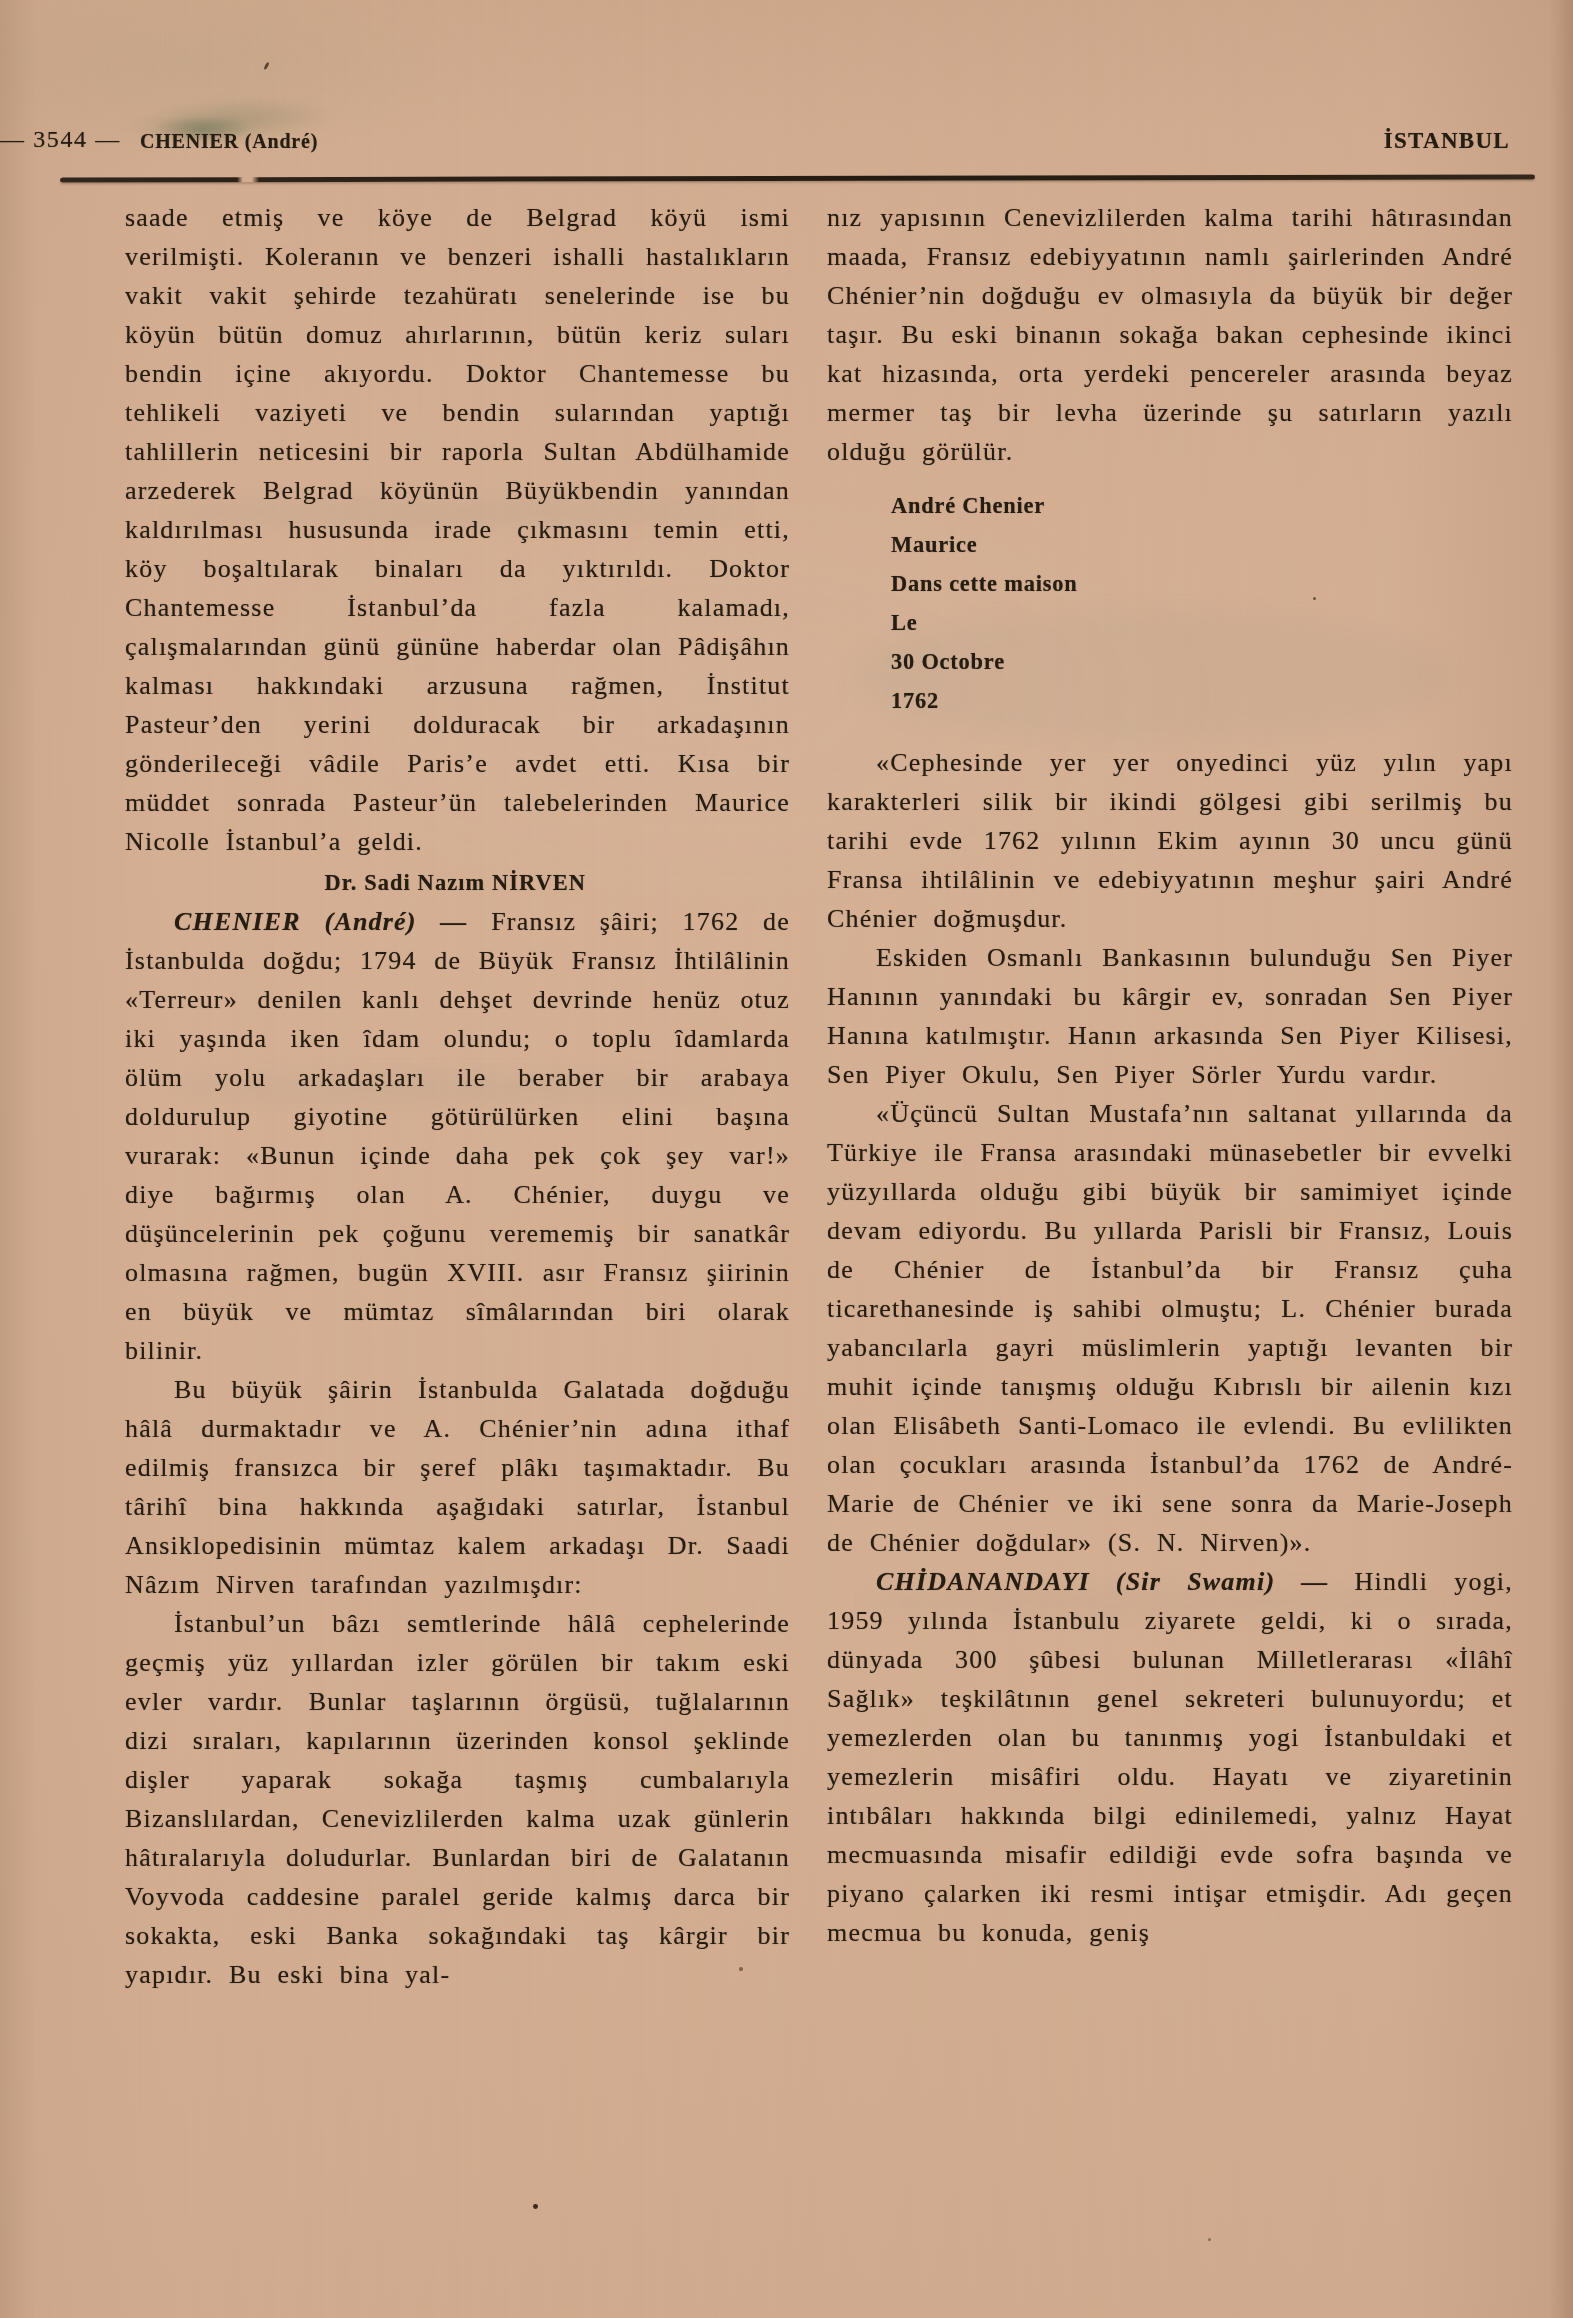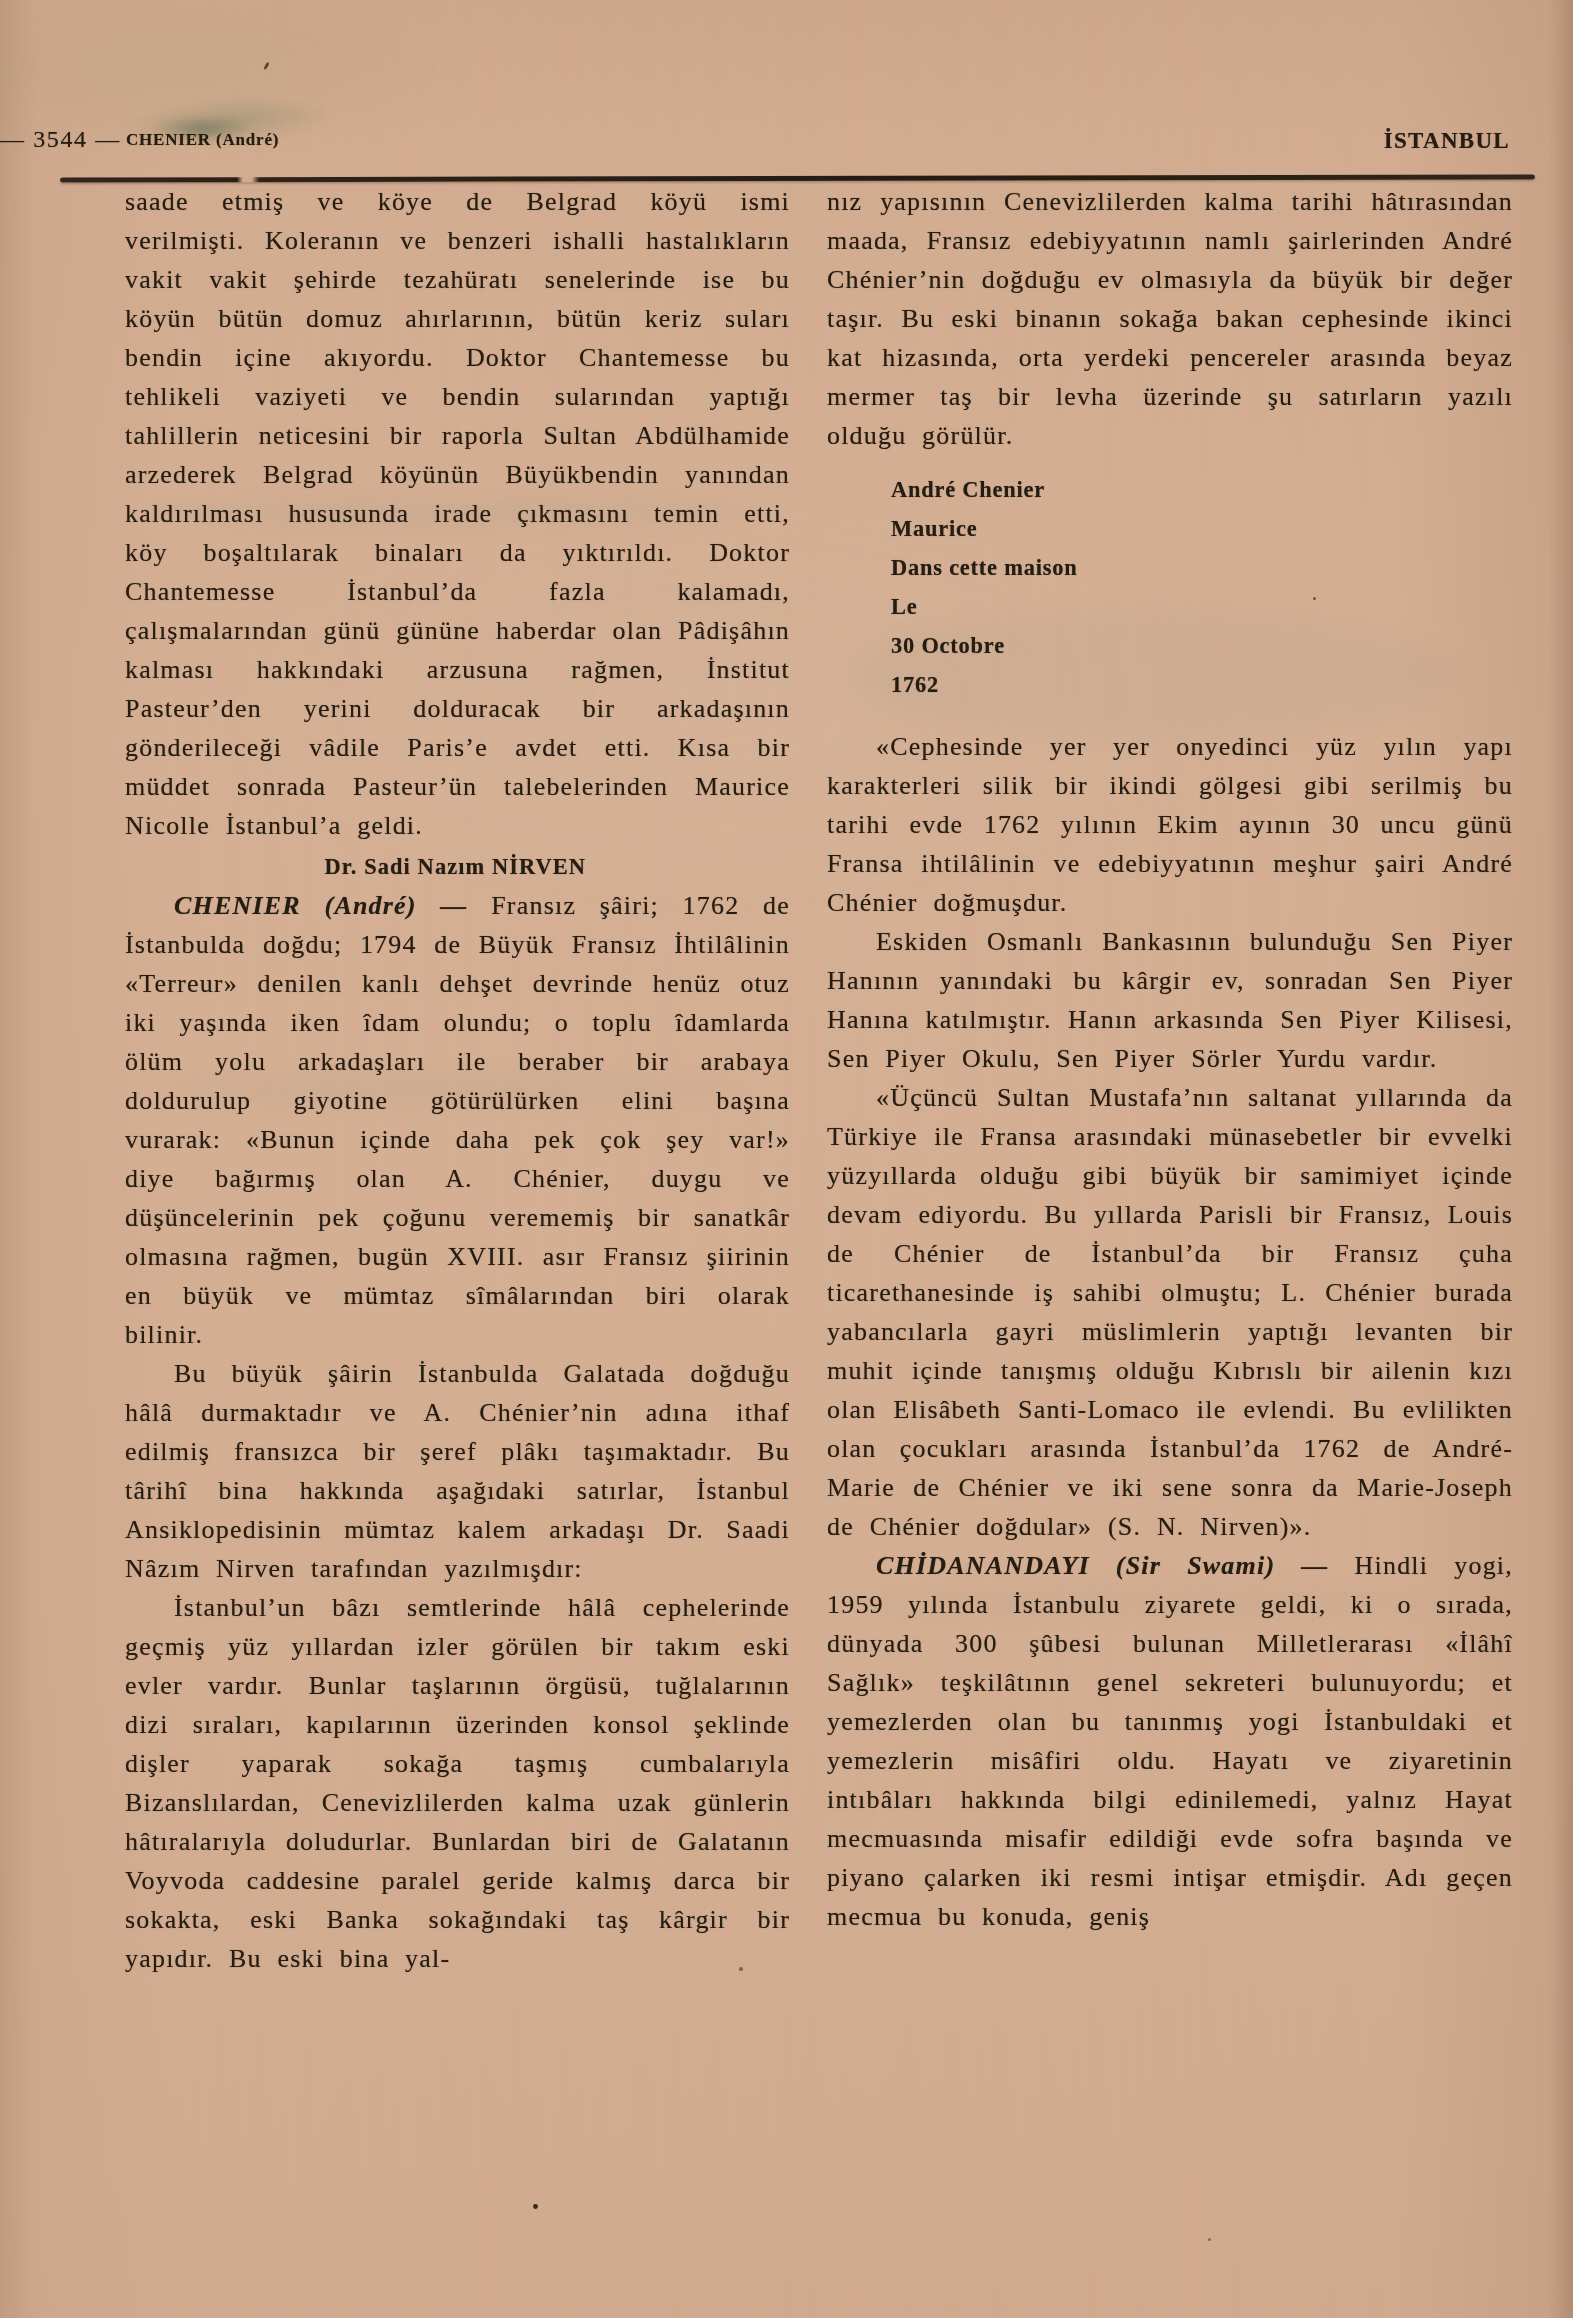--- a/index.html
+++ b/index.html
@@ -8,30 +8,30 @@
     font-family:"Liberation Serif","DejaVu Serif",serif;
     color:#261d12;
     background:
       radial-gradient(745px 319px at 45% 30%, rgba(195,205,190,0.05), transparent 70%),
       radial-gradient(479px 170px at 12% 3%, rgba(120,135,100,0.10), transparent 60%),
       linear-gradient(90deg,#b5917598 0px, rgba(203,165,138,0.5) 37px, rgba(210,172,144,0.2) 170px, rgba(213,176,148,0) 798px, rgba(207,169,141,0.15) 1395px, rgba(192,154,127,0.55) 1549px, rgba(171,134,108,0.85) 1574px),
       linear-gradient(180deg,#cda78a 0px,#d2ac90 138px,#d5b095 745px,#d3ae92 1703px,#d0aa8e 2319px);
   }
   .ink{ text-shadow:0 0 0.9px rgba(48,35,23,0.55); }
   .header-item{position:absolute;font-weight:bold;}
-  #hdr-left{left:126px;top:130px;font-size:17px;letter-spacing:0.8px;}
+  #hdr-left{left:140px;top:130px;font-size:20px;letter-spacing:0.8px;}
   #hdr-center{left:0;right:0;top:126px;text-align:left;font-size:24px;font-weight:normal;letter-spacing:1.6px;}
   #hdr-right{right:64px;top:128px;font-size:23px;letter-spacing:1.3px;}
   #rule{
     position:absolute;left:60px;top:176px;width:1475px;height:4.8px;border-radius:2.7px;
     background:linear-gradient(90deg,#32271c 0%,#2a2016 12%,rgba(50,40,28,0) 12.4%,rgba(50,40,28,0) 13.0%,#2e2319 13.5%,#241b12 55%,#2b2117 86%,#32271c 100%);
     transform:rotate(-0.12deg);
     box-shadow:0 1.6px 2.1px rgba(70,52,36,0.30);
   }
-  #columns{position:absolute;left:125px;top:182px;width:1388px;display:flex;gap:37px;}
+  #columns{position:absolute;left:125px;top:198px;width:1388px;display:flex;gap:37px;}
   .col{width:665px;}
   .col-right{width:686px;}
   p.para{
     margin:0;text-align:justify;
     font-size:26px;line-height:39px;
     letter-spacing:1.2px;word-spacing:8px;
     hyphens:none;
   }
   .indent{text-indent:49px;}
   .lead{font-weight:bold;font-style:italic;}

